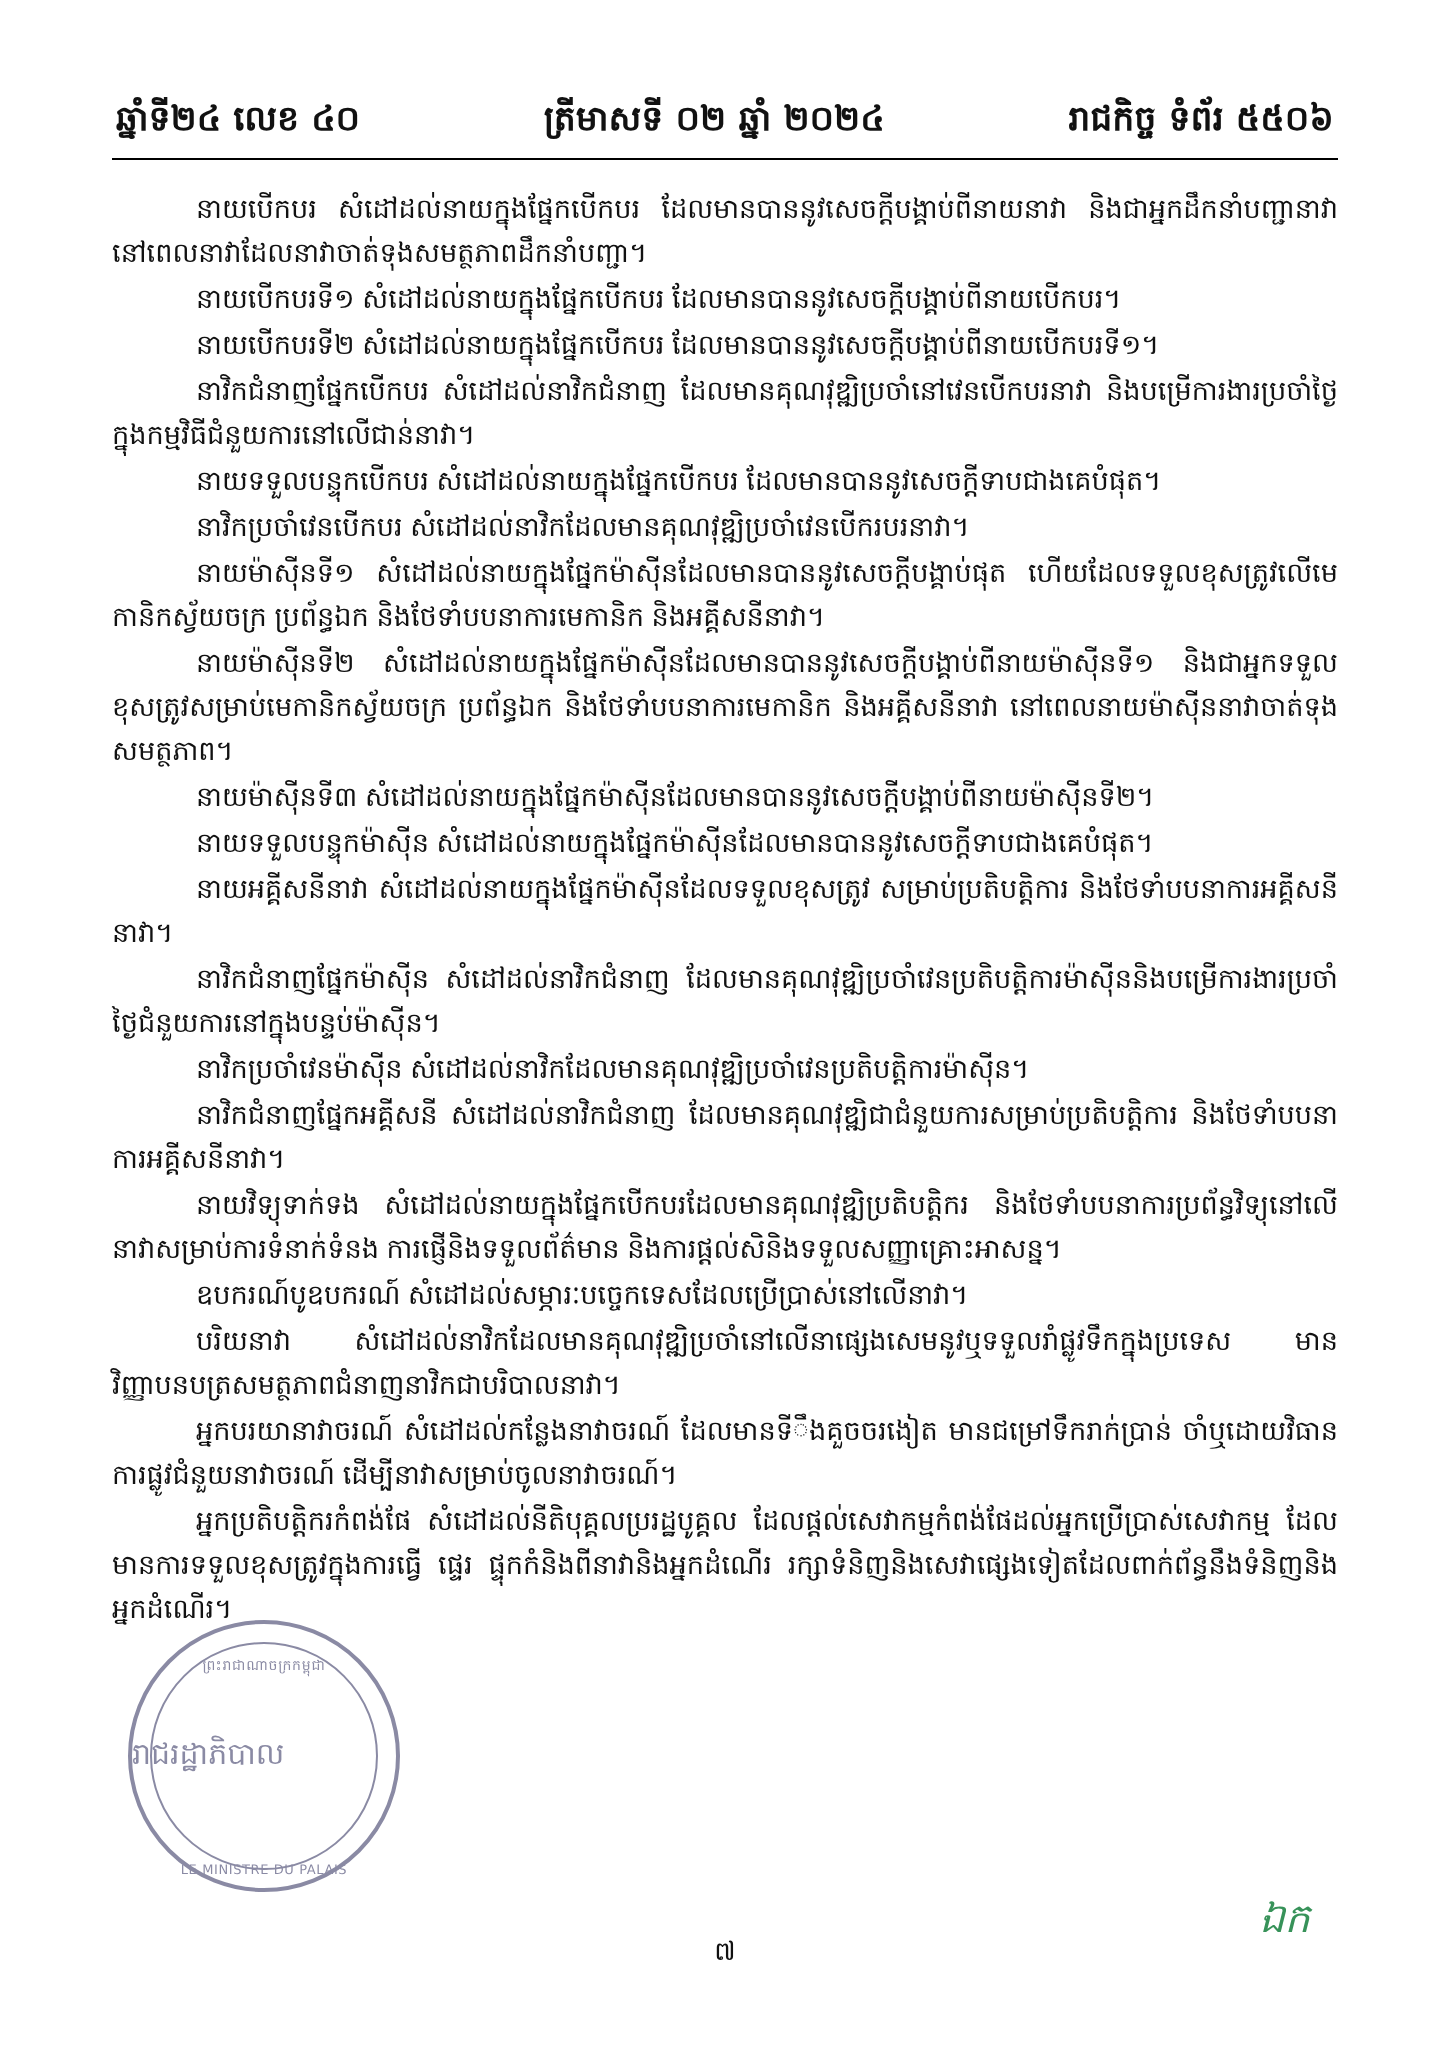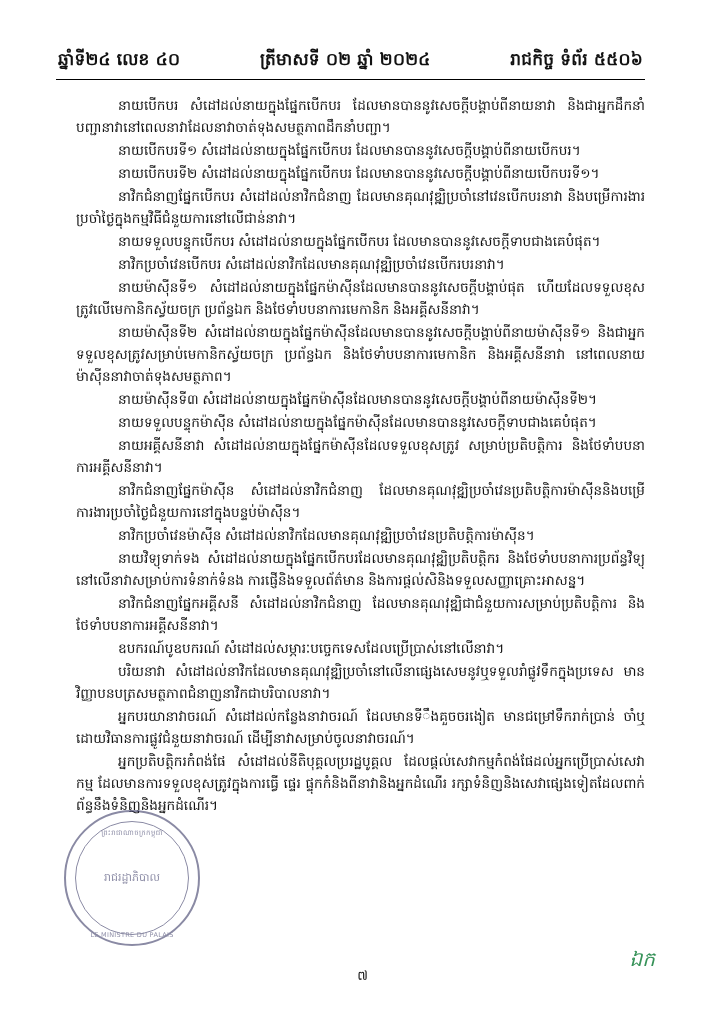--- a/index.html
+++ b/index.html
@@ -13,21 +13,21 @@
     font-family: "DejaVu Sans", "Liberation Sans", sans-serif;
     color: #111111;
     position: relative;
     overflow: hidden;
   }
   .page {
     position: relative;
     width: 725px;
     height: 1024px;
     box-sizing: border-box;
-    padding: 48px 80px 40px 56px;
+    padding: 48px 56px 40px 56px;
   }
   .header {
     display: flex;
     justify-content: space-between;
     align-items: baseline;
     font-size: 17px;
     font-weight: bold;
     letter-spacing: 0.2px;
     margin-bottom: 6px;
     padding: 0 2px;
@@ -39,21 +39,20 @@
     border: 0;
     border-top: 1.6px solid #000;
     margin: 2px 0 14px 0;
   }
   .body-text {
     font-size: 13.6px;
     line-height: 1.62;
     text-align: justify;
     text-justify: inter-word;
     word-spacing: -0.5px;
-    margin-left: 20px;
   }
   .body-text p {
     margin: 0 0 1px 0;
     text-indent: 42px;
   }
   .stamp {
     position: absolute;
     left: 64px;
     bottom: 78px;
     width: 132px;
@@ -87,22 +86,22 @@
     font-size: 6.5px;
     color: #2b2b5a;
     letter-spacing: 0.3px;
     line-height: 1.2;
   }
   .stamp .stamp-center {
     position: absolute;
     top: 50%;
     left: 0; right: 0;
     transform: translateY(-50%);
-    text-align: center;
-    font-size: 11px;
+    text-align: left;
+    font-size: 15px;
     color: #2b2b5a;
   }
   .page-number {
     position: absolute;
     bottom: 38px;
     left: 0;
     width: 725px;
     text-align: center;
     font-size: 13px;
     color: #111;
@@ -138,22 +137,22 @@
     <p>នាវិកជំនាញផ្នែកបេីកបរ សំដៅដល់នាវិកជំនាញ ដែលមានគុណវុឌ្ឍិប្រចាំនៅវេនបេីកបរនាវា និងបម្រេីការងារប្រចាំថ្ងៃក្នុងកម្មវិធីជំនួយការនៅលេីជាន់នាវា។</p>
     <p>នាយទទួលបន្ទុកបេីកបរ សំដៅដល់នាយក្នុងផ្នែកបេីកបរ ដែលមានបាននូវសេចក្តីទាបជាងគេបំផុត។</p>
     <p>នាវិកប្រចាំវេនបេីកបរ សំដៅដល់នាវិកដែលមានគុណវុឌ្ឍិប្រចាំវេនបេីករបរនាវា។</p>
     <p>នាយម៉ាស៊ីនទី១ សំដៅដល់នាយក្នុងផ្នែកម៉ាស៊ីនដែលមានបាននូវសេចក្តីបង្គាប់ផុត ហេីយដែលទទួលខុសត្រូវលេីមេកានិកស្វ័យចក្រ ប្រព័ន្ធឯក និងថែទាំបបនាការមេកានិក និងអគ្គីសនីនាវា។</p>
     <p>នាយម៉ាស៊ីនទី២ សំដៅដល់នាយក្នុងផ្នែកម៉ាស៊ីនដែលមានបាននូវសេចក្តីបង្គាប់ពីនាយម៉ាស៊ីនទី១ និងជាអ្នកទទួលខុសត្រូវសម្រាប់មេកានិកស្វ័យចក្រ ប្រព័ន្ធឯក និងថែទាំបបនាការមេកានិក និងអគ្គីសនីនាវា នៅពេលនាយម៉ាស៊ីននាវាចាត់ទុងសមត្ថភាព។</p>
     <p>នាយម៉ាស៊ីនទី៣ សំដៅដល់នាយក្នុងផ្នែកម៉ាស៊ីនដែលមានបាននូវសេចក្តីបង្គាប់ពីនាយម៉ាស៊ីនទី២។</p>
     <p>នាយទទួលបន្ទុកម៉ាស៊ីន សំដៅដល់នាយក្នុងផ្នែកម៉ាស៊ីនដែលមានបាននូវសេចក្តីទាបជាងគេបំផុត។</p>
     <p>នាយអគ្គីសនីនាវា សំដៅដល់នាយក្នុងផ្នែកម៉ាស៊ីនដែលទទួលខុសត្រូវ សម្រាប់ប្រតិបត្តិការ និងថែទាំបបនាការអគ្គីសនីនាវា។</p>
     <p>នាវិកជំនាញផ្នែកម៉ាស៊ីន សំដៅដល់នាវិកជំនាញ ដែលមានគុណវុឌ្ឍិប្រចាំវេនប្រតិបត្តិការម៉ាស៊ីននិងបម្រេីការងារប្រចាំថ្ងៃជំនួយការនៅក្នុងបន្ទប់ម៉ាស៊ីន។</p>
     <p>នាវិកប្រចាំវេនម៉ាស៊ីន សំដៅដល់នាវិកដែលមានគុណវុឌ្ឍិប្រចាំវេនប្រតិបត្តិការម៉ាស៊ីន។</p>
+    <p>នាវិកជំនាញផ្នែកអគ្គីសនី សំដៅដល់នាវិកជំនាញ ដែលមានគុណវុឌ្ឍិជាជំនួយការសម្រាប់ប្រតិបត្តិការ និងថែទាំបបនាការអគ្គីសនីនាវា។</p>
     <p>នាយវិទ្យុទាក់ទង សំដៅដល់នាយក្នុងផ្នែកបេីកបរដែលមានគុណវុឌ្ឍិប្រតិបត្តិករ និងថែទាំបបនាការប្រព័ន្ធវិទ្យុនៅលេីនាវាសម្រាប់ការទំនាក់ទំនង ការផ្ញេីនិងទទួលព័ត៌មាន និងការផ្ដល់សិនិងទទួលសញ្ញាគ្រោះអាសន្ន។</p>
-    <p>នាវិកជំនាញផ្នែកអគ្គីសនី សំដៅដល់នាវិកជំនាញ ដែលមានគុណវុឌ្ឍិជាជំនួយការសម្រាប់ប្រតិបត្តិការ និងថែទាំបបនាការអគ្គីសនីនាវា។</p>
     <p>ឧបករណ៍បូឧបករណ៍ សំដៅដល់សម្ភារៈបច្ចេកទេសដែលប្រេីប្រាស់នៅលេីនាវា។</p>
     <p>បរិយនាវា សំដៅដល់នាវិកដែលមានគុណវុឌ្ឍិប្រចាំនៅលេីនាផ្សេងសេមនូវឬទទួលរាំផ្លូវទឹកក្នុងប្រទេស មានវិញ្ញាបនបត្រសមត្ថភាពជំនាញនាវិកជាបរិបាលនាវា។</p>
     <p>អ្នកបរយានាវាចរណ៍ សំដៅដល់កន្លែងនាវាចរណ៍ ដែលមានទីឹងគួចចរងៀត មានជម្រៅទឹករាក់ប្រាន់ ចាំឬដោយវិធានការផ្លូវជំនួយនាវាចរណ៍ ដេីម្បីនាវាសម្រាប់ចូលនាវាចរណ៍។</p>
     <p>អ្នកប្រតិបត្តិករកំពង់ផែ សំដៅដល់នីតិបុគ្គលប្ររដ្ឋបូគ្គល ដែលផ្ដល់សេវាកម្មកំពង់ផែដល់អ្នកប្រេីប្រាស់សេវាកម្ម ដែលមានការទទួលខុសត្រូវក្នុងការធ្វេី ផ្ទេរ ផ្ទុកកំនិងពីនាវានិងអ្នកដំណេីរ រក្សាទំនិញនិងសេវាផ្សេងទៀតដែលពាក់ព័ន្ធនឹងទំនិញនិងអ្នកដំណេីរ។</p>
   </div>
 
   <div class="stamp">
     <div class="stamp-top">ព្រះរាជាណាចក្រកម្ពុជា</div>
     <div class="stamp-center">រាជរដ្ឋាភិបាល</div>
     <div class="stamp-bottom">LE MINISTRE DU PALAIS</div>

